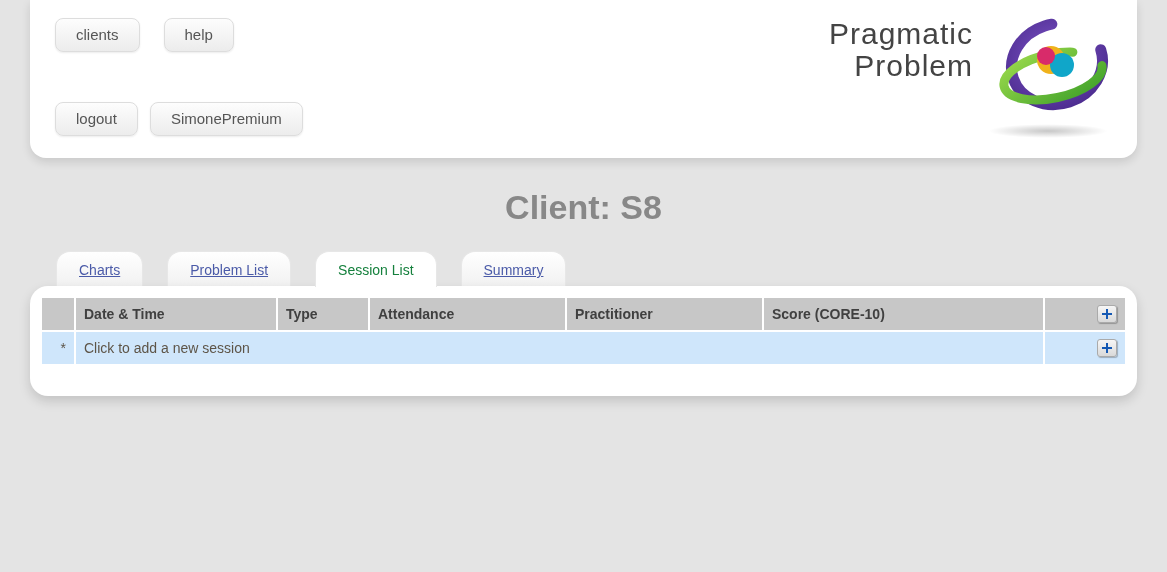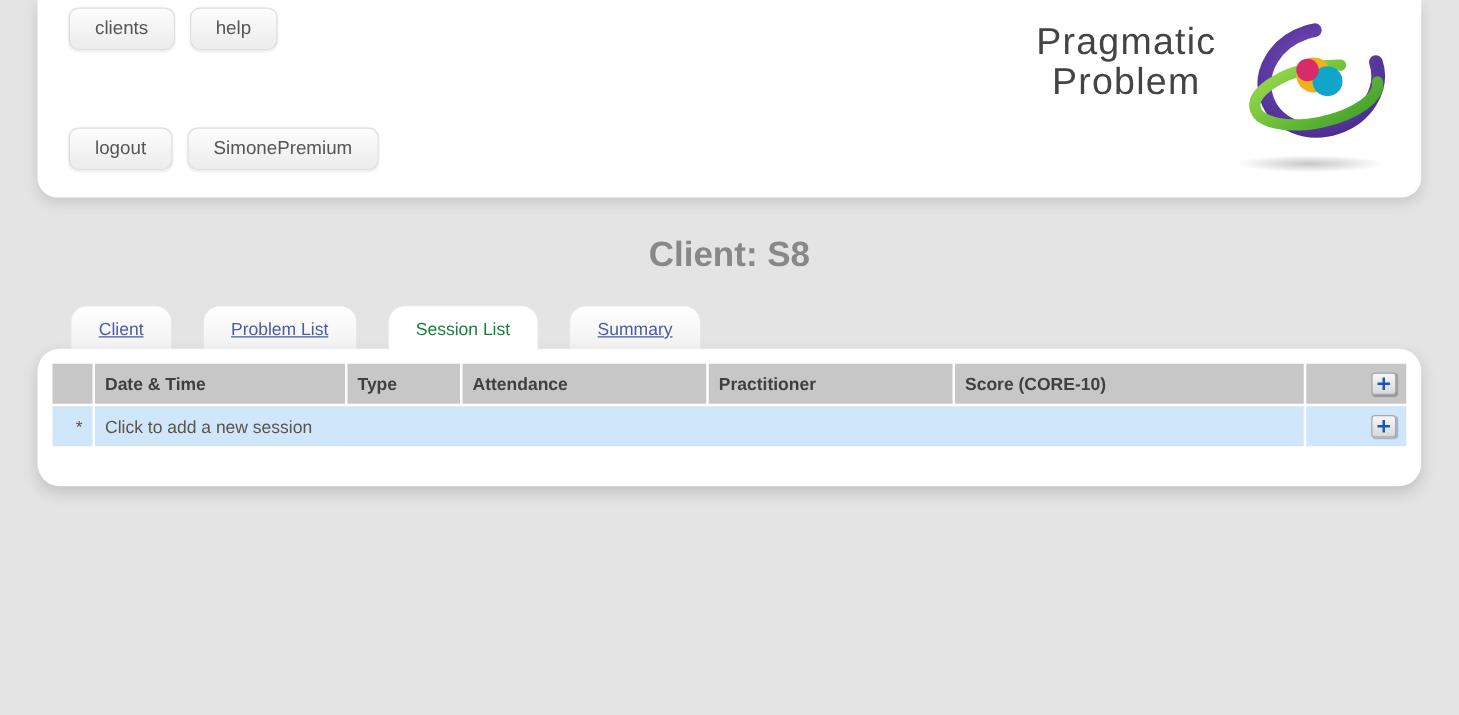--- a/index.html
+++ b/index.html
@@ -2,33 +2,33 @@
 <html><head>
 <meta charset="utf-8">
 <style>
 html,body{margin:0;padding:0;height:100%;font-family:"Helvetica Neue",Arial,sans-serif;background:#e4e4e4;color:#555}
 *{box-sizing:border-box}
 .page{width:1167px;margin:0 auto}
 
 
 .header-card{position:relative;background:#fff;margin:0 30px;border-radius:0 0 16px 16px;height:158px;box-shadow:0 4px 10px rgba(0,0,0,.12)}
 
-.pill-row-top{position:absolute;left:25px;top:6px;display:flex;gap:12px}
+.pill-row-top{position:absolute;left:25px;top:18px;display:flex;gap:24px}
 .pill-row-bottom{position:absolute;left:25px;bottom:22px;display:flex;gap:12px}
 .pill{background:linear-gradient(#fdfdfd,#ececec);border:1px solid #ddd;border-radius:8px;padding:7px 20px 8px;color:#555;font-size:15px;cursor:pointer;box-shadow:0 1px 2px rgba(0,0,0,.08)}
 
-.logo-block{position:absolute;right:28px;top:18px;text-align:center}
+.logo-block{position:absolute;right:28px;top:18px;text-align:right}
 .logo-text{font-family:"Trebuchet MS","Segoe UI",sans-serif;font-size:30px;line-height:1.05;color:#444;letter-spacing:1px}
 .logo-text div{white-space:nowrap}
 .logo-svg{vertical-align:top;margin-left:12px}
 .logo-wrap{display:flex;align-items:flex-start;gap:14px}
 .logo-shadow{width:120px;height:14px;margin:6px auto 0;border-radius:50%;background:radial-gradient(ellipse at center,rgba(0,0,0,.22),rgba(0,0,0,0) 70%)}
 
 
-.page-title{margin:30px 0 24px;text-align:center;font-size:28px;font-weight:700;color:#888}
+.page-title{margin:30px 0 24px;text-align:center;font-size:34px;font-weight:700;color:#888}
 
 
 .panel-wrap{position:relative;margin:0 30px}
 .tabs{display:flex;gap:24px;padding-left:26px;margin-bottom:-1px}
 .tab{padding:10px 22px 9px;font-size:14px;color:#4a5aa8;text-decoration:underline;background:linear-gradient(#fff,#f1f1f1);border:1px solid #e7e7e7;border-bottom:none;border-radius:14px 14px 0 0;cursor:pointer}
 .tab.active{color:#15803d;text-decoration:none;background:#fff;position:relative;z-index:2}
 .panel{background:#fff;border-radius:18px;padding:10px 10px 30px;box-shadow:0 5px 12px rgba(0,0,0,.15);position:relative;z-index:1}
 
 
 .grid{width:100%;border-collapse:separate;border-spacing:2px 2px;table-layout:fixed}
@@ -91,21 +91,21 @@
         </div>
       </div>
     </div>
   </div>
 
   <div class="page-title">Client: S8</div>
 
   <div class="panel-wrap">
 
     <div class="tabs">
-      <div class="tab">Client</div>
+      <div class="tab">Charts</div>
       <div class="tab">Problem List</div>
       <div class="tab active">Session List</div>
       <div class="tab">Summary</div>
     </div>
 
     <div class="panel">
       <table class="grid">
         <colgroup>
           <col class="col-marker">
             <col class="col-datetime">

